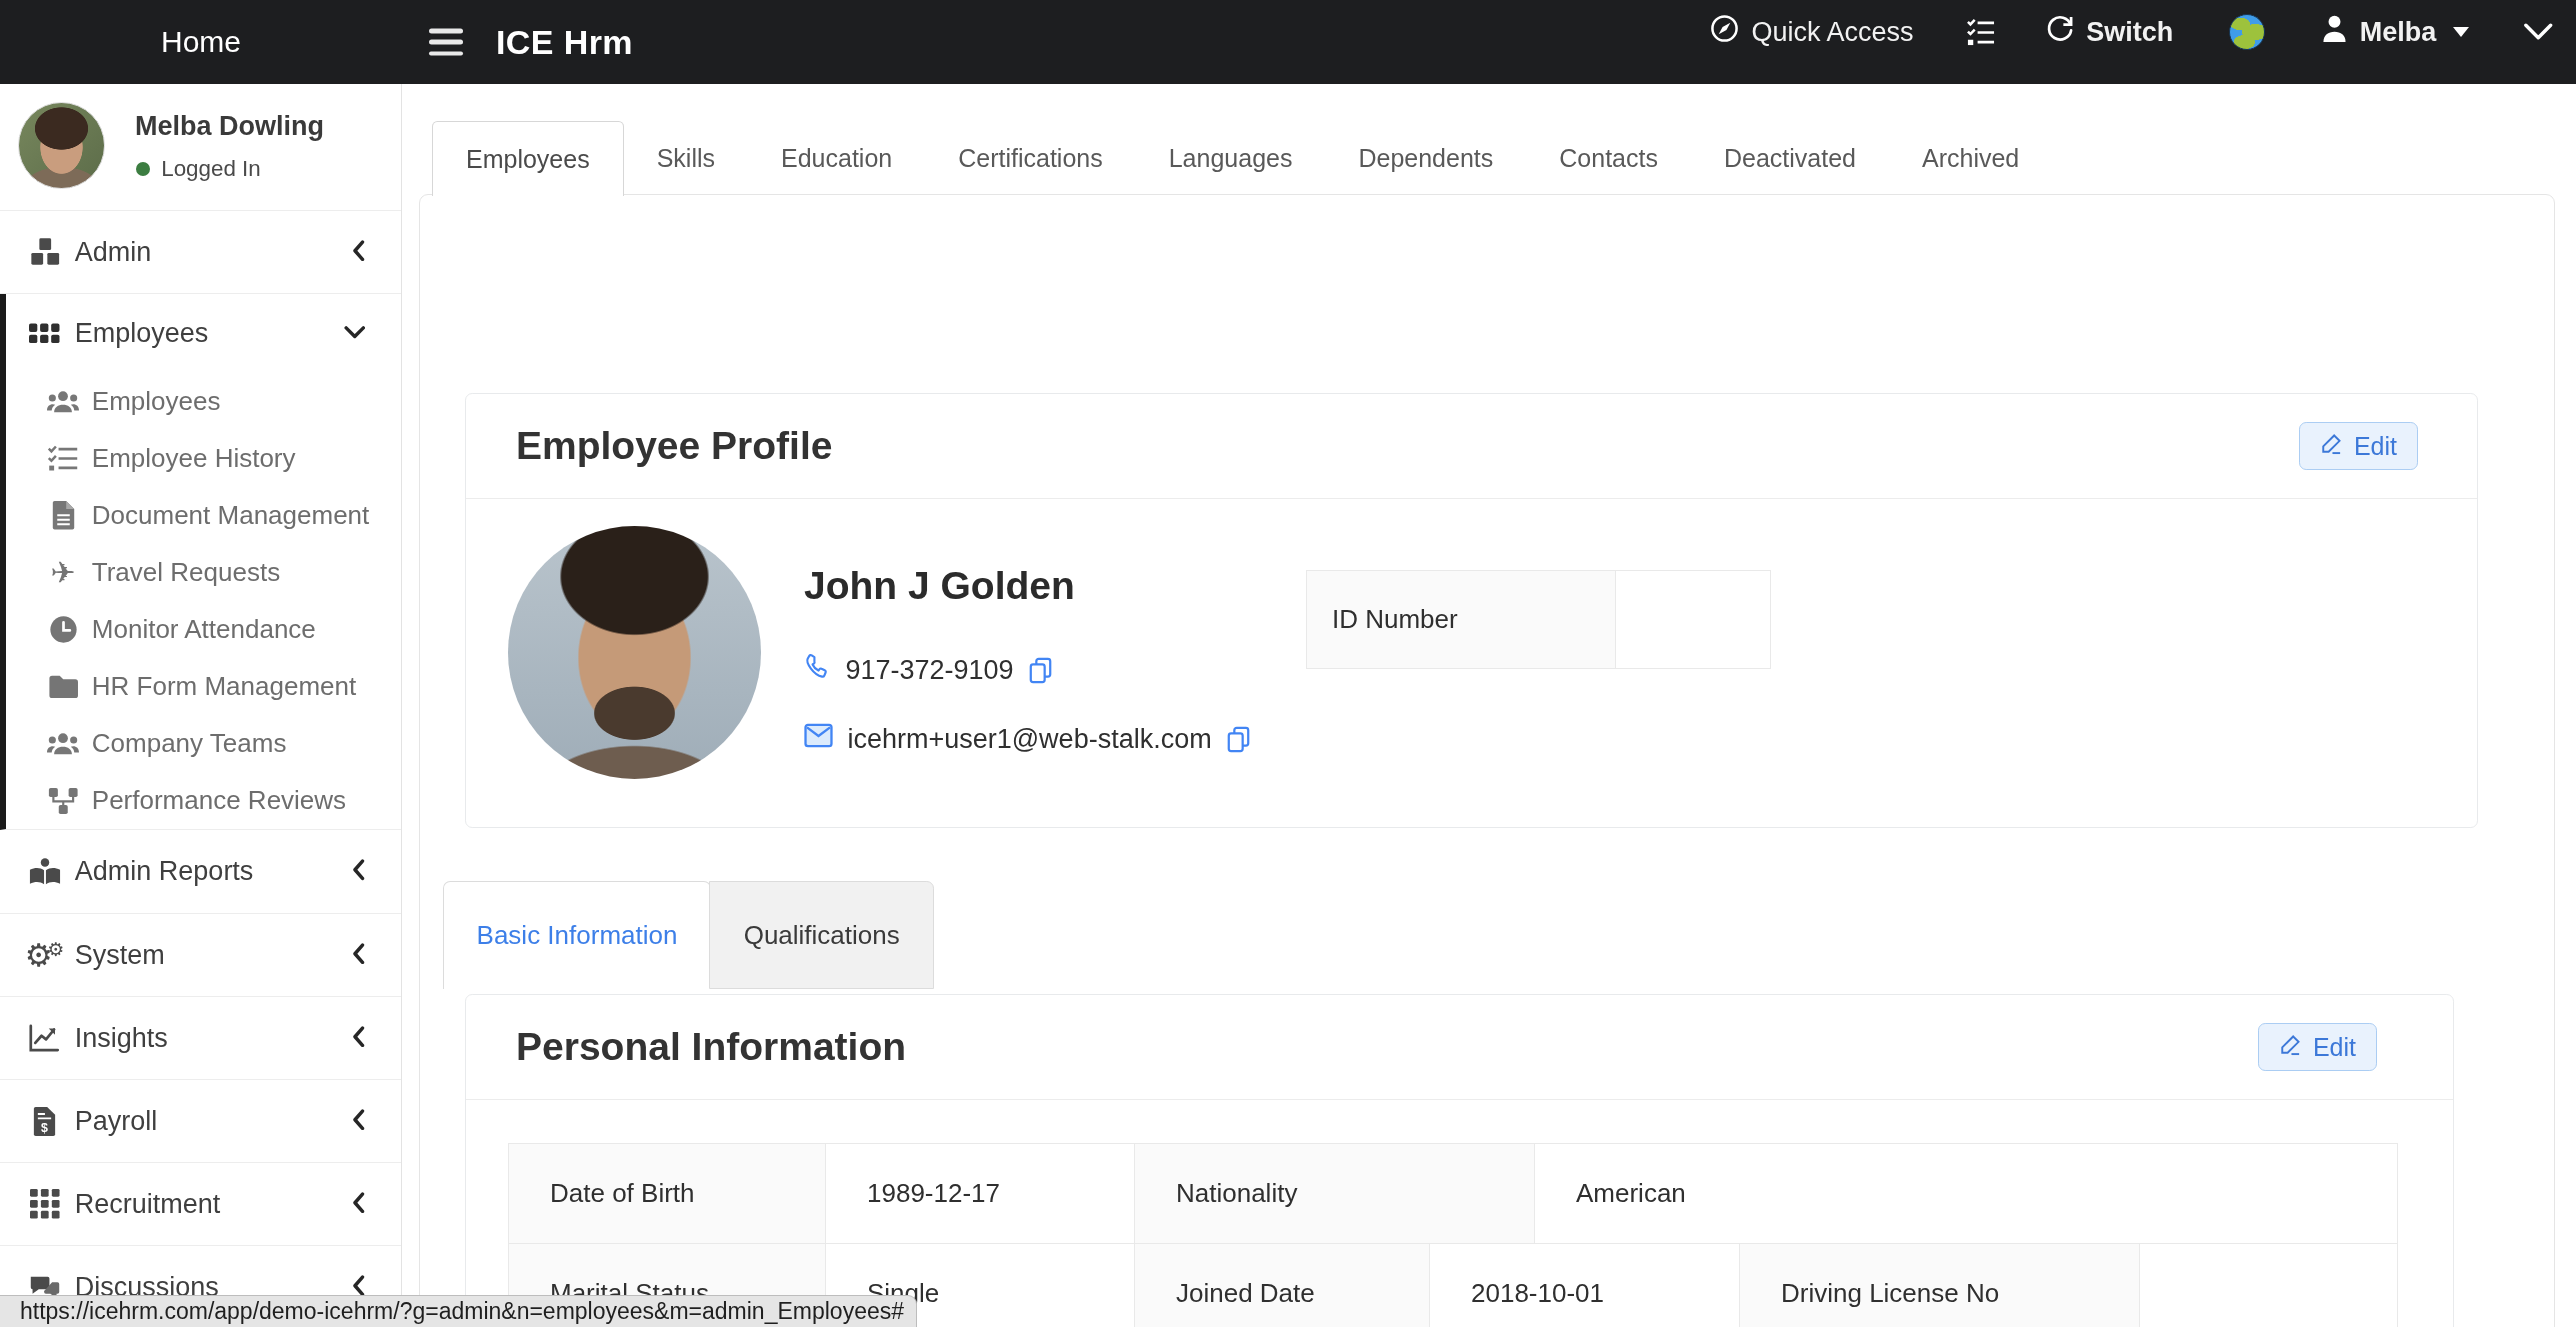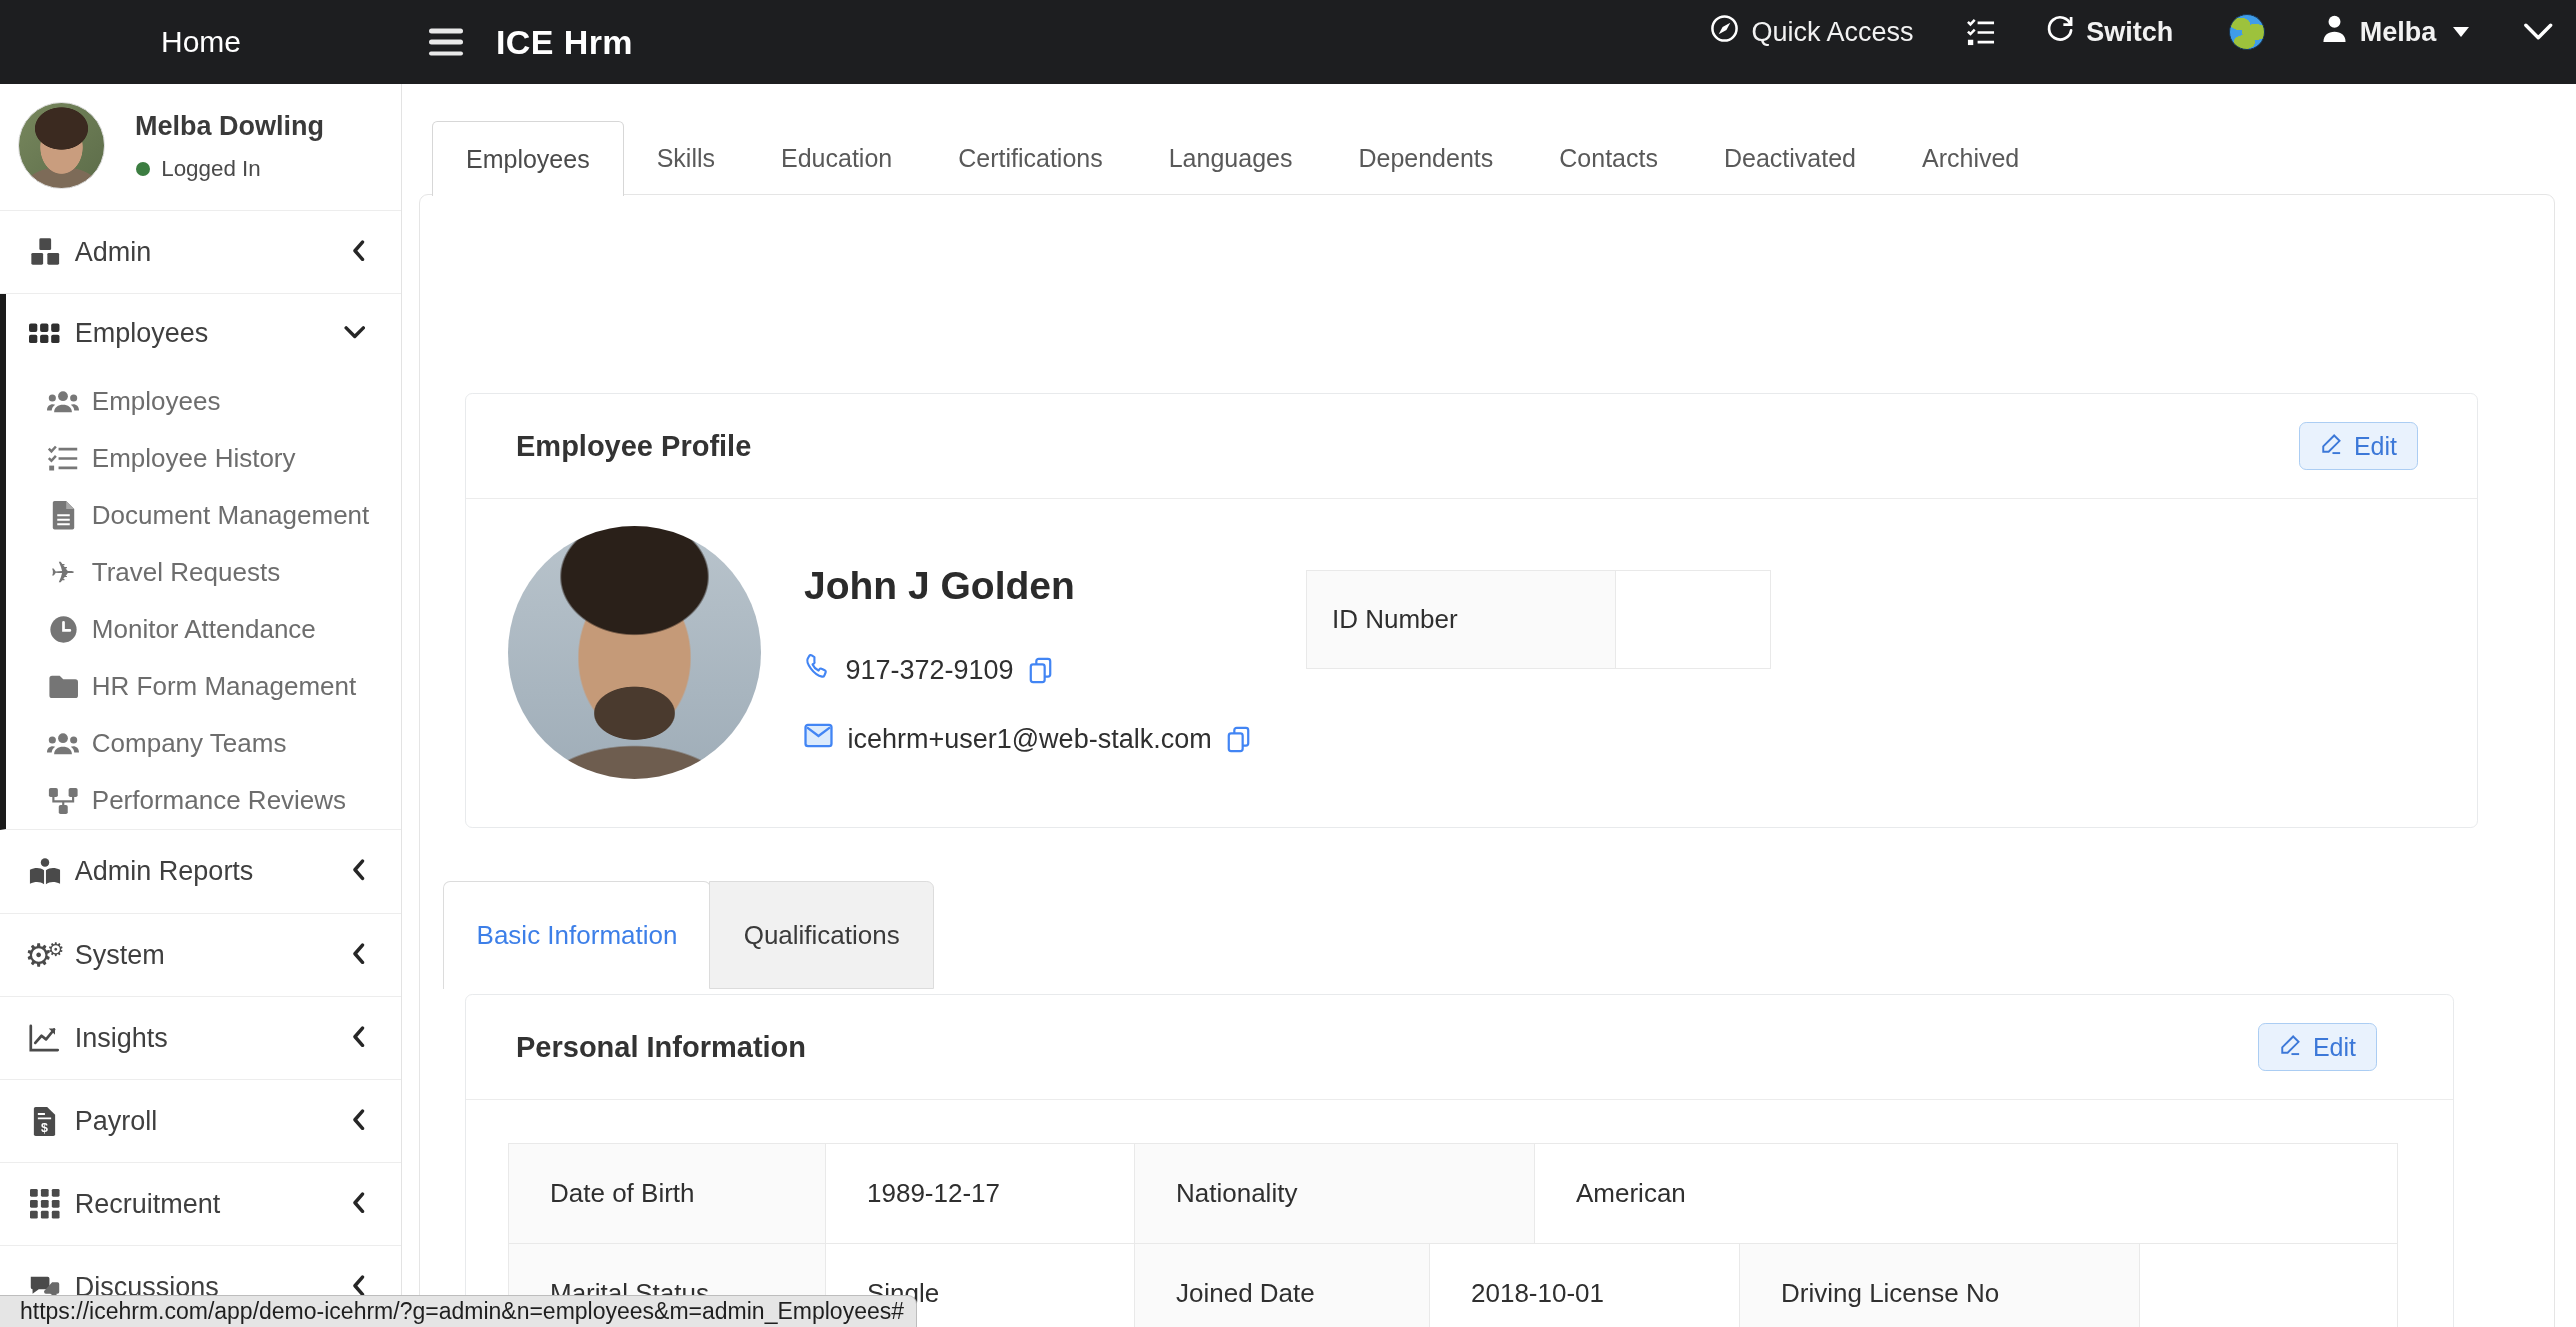--- a/index.html
+++ b/index.html
@@ -55,21 +55,21 @@
 
   
   .main { position:absolute; top:84px; left:403px; right:0; bottom:0; background:#fff; }
   .tabs-row { position:absolute; left:29px; top:37px; height:75px; display:flex; z-index:3; }
   .tab { display:flex; align-items:center; padding:0 33px; font-size:25px; color:#595959; cursor:pointer; }
   .tab.active { background:#fff; border:1.8px solid #d7d7d7; border-bottom:none; border-radius:5.4px 5.4px 0 0; color:#4a4a4a; }
   .tab-panel { position:absolute; left:16px; right:21.5px; top:110px; bottom:-3.6px; background:#fff; border:1.8px solid #e5e5e5; border-radius:9px 9px 0 0; }
 
   .card { position:absolute; background:#fff; border:1.8px solid #e8eaec; border-radius:7.2px; }
   .card-head { display:flex; align-items:center; height:105px; padding:0 59px 0 50px; border-bottom:1.8px solid #ececec; }
-  .card-title { font-size:29px; font-weight:600; color:#333; }
+  .card-title { font-size:39px; font-weight:600; color:#333; }
   .btn-edit { margin-left:auto; display:flex; align-items:center; gap:10.8px; height:48px; padding:0 20px; background:#e9f2fd; border:1.8px solid #abcdf3; border-radius:7.2px; color:#3c78d8; font-size:25px; cursor:pointer; }
 
   .profile-card { left:45px; top:198px; width:2013px; height:435px; }
   .pc-body { position:relative; height:328px; }
   .photo { position:absolute; left:42px; top:27px; width:253px; height:253px; border-radius:50%; overflow:hidden; cursor:pointer;
     background:
       radial-gradient(75px 59px at 50% 20%, #2a2019 97%, transparent),
       radial-gradient(41px 27px at 50% 74%, #4a3a2e 97%, transparent),
       radial-gradient(57px 77px at 50% 52%, #c59a78 97%, transparent),
       radial-gradient(99px 54px at 50% 108%, #6e5d4f 97%, transparent),

